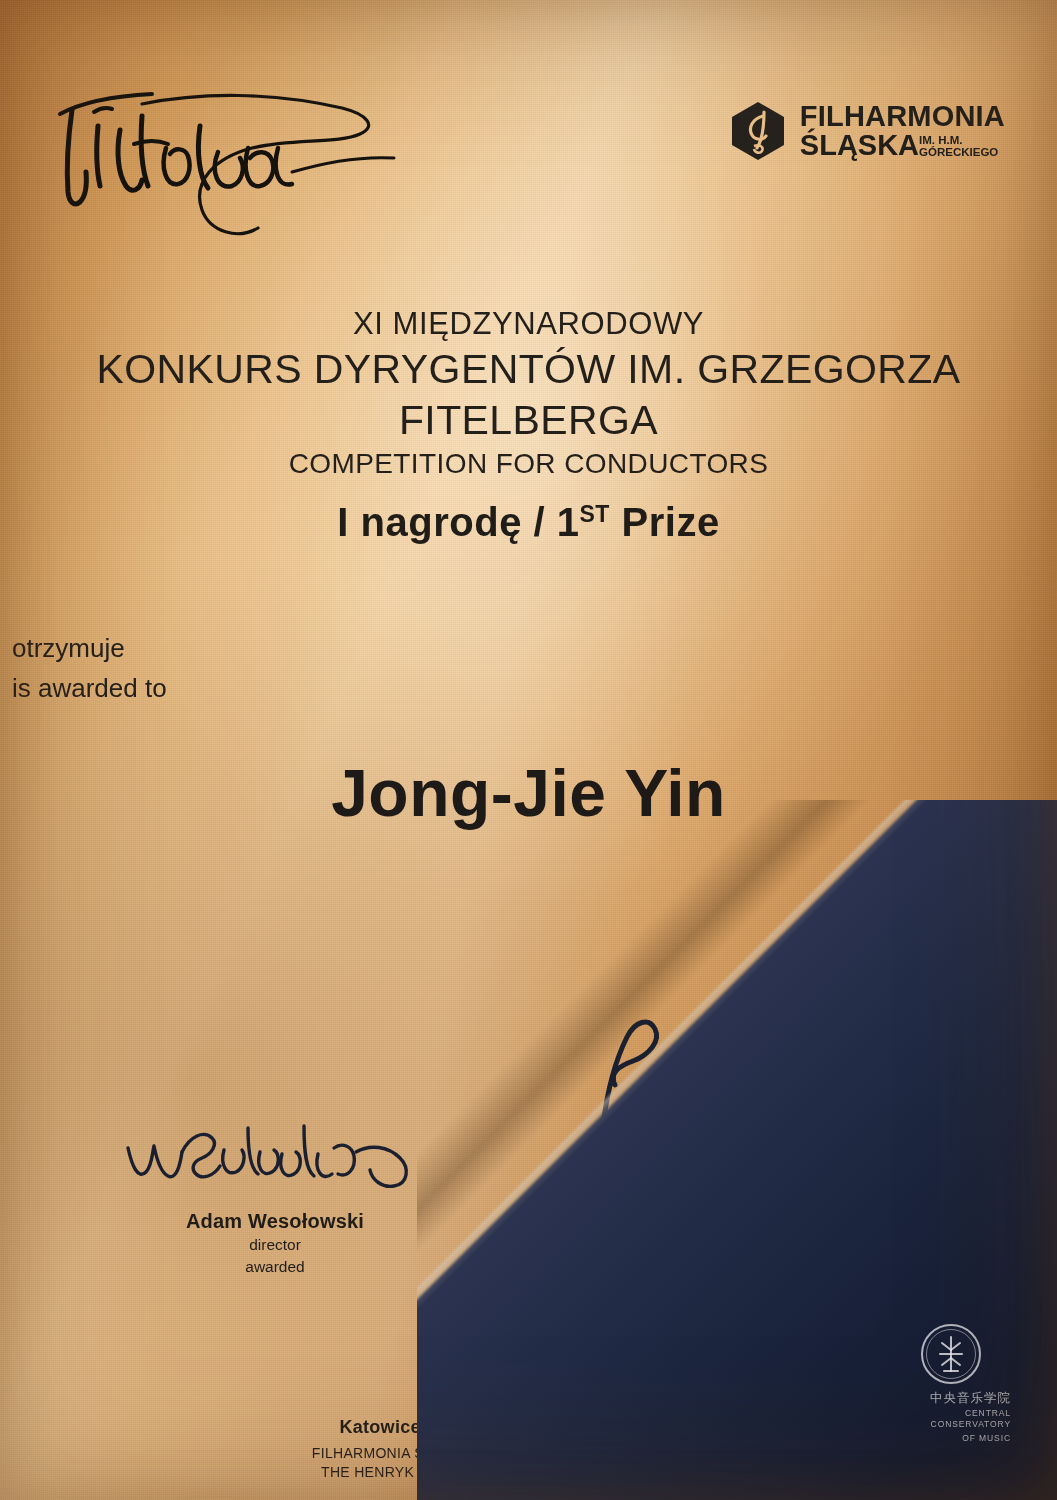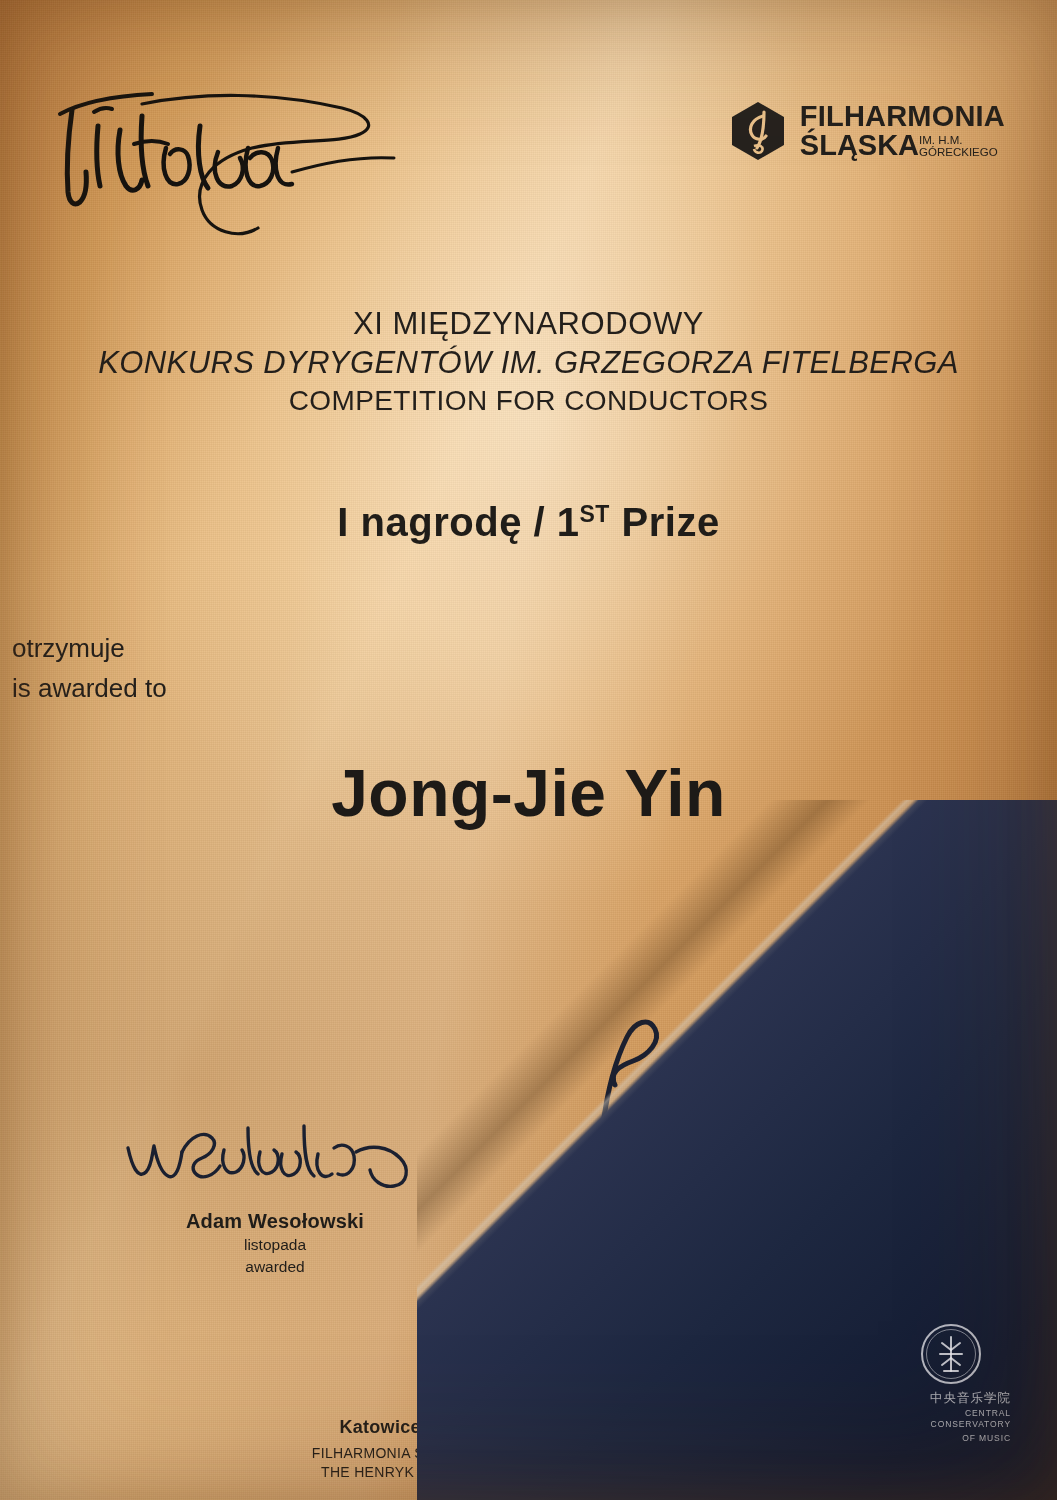--- a/index.html
+++ b/index.html
@@ -68,43 +68,42 @@
   }
   .phil-line2 {
     font-size: 29px;
     font-weight: bold;
     display: flex;
     align-items: flex-end;
     gap: 0;
   }
   .phil-sub {
     font-size: 11.5px;
-    font-weight: normal;
+    font-weight: bold;
     line-height: 1.05;
     padding-bottom: 2px;
   }
 
   
   .titles {
     position: absolute;
     left: 0; right: 0; top: 272px;
     text-align: center;
     color: #231f1b;
     margin-top: 33px;
   }
   .t-pl1 {
     font-size: 31px;
     letter-spacing: 0.6px;
     line-height: 1.25;
   }
   .t-pl2 {
-    font-size: 31px;
+    font-size: 41px;
     letter-spacing: 0.4px;
     line-height: 1.25;
-    font-style: italic;
   }
   .t-en1 {
     font-size: 28px;
     letter-spacing: 0.4px;
     line-height: 1.3;
     margin-top: 12px;
   }
   .t-en1 sup { font-size: 17px; }
   .t-en2 {
     font-size: 28px;
@@ -325,21 +324,21 @@
           <path d="M140 42 C 136 56, 142 68, 152 62 C 160 57, 160 44, 154 40"></path>
           <path d="M162 44 C 158 58, 164 70, 174 64 C 182 59, 182 46, 176 42"></path>
           <path d="M184 16 C 184 42, 186 60, 194 66"></path>
           <path d="M198 44 C 194 60, 202 72, 212 64"></path>
           <path d="M214 38 C 222 32, 232 36, 234 46 C 236 58, 228 68, 218 64"></path>
           <path d="M236 42 C 250 34, 268 36, 280 48 C 290 58, 288 74, 274 76 C 262 78, 252 70, 250 60"></path>
         </g>
       </svg>
     </div>
     <div class="sig-name">Adam Wesołowski</div>
-    <div class="sig-role">listopada</div>
+    <div class="sig-role">director</div>
     <div class="sig-role">awarded</div>
   </div>
 
   <div class="sig-block sig-right">
     <div class="sig-ink"></div>
     <div class="sig-name">Patrick Fournillier</div>
     <div class="sig-role">przewodniczący jury</div>
     <div class="sig-role">chairman of the jury</div>
   </div>
 

